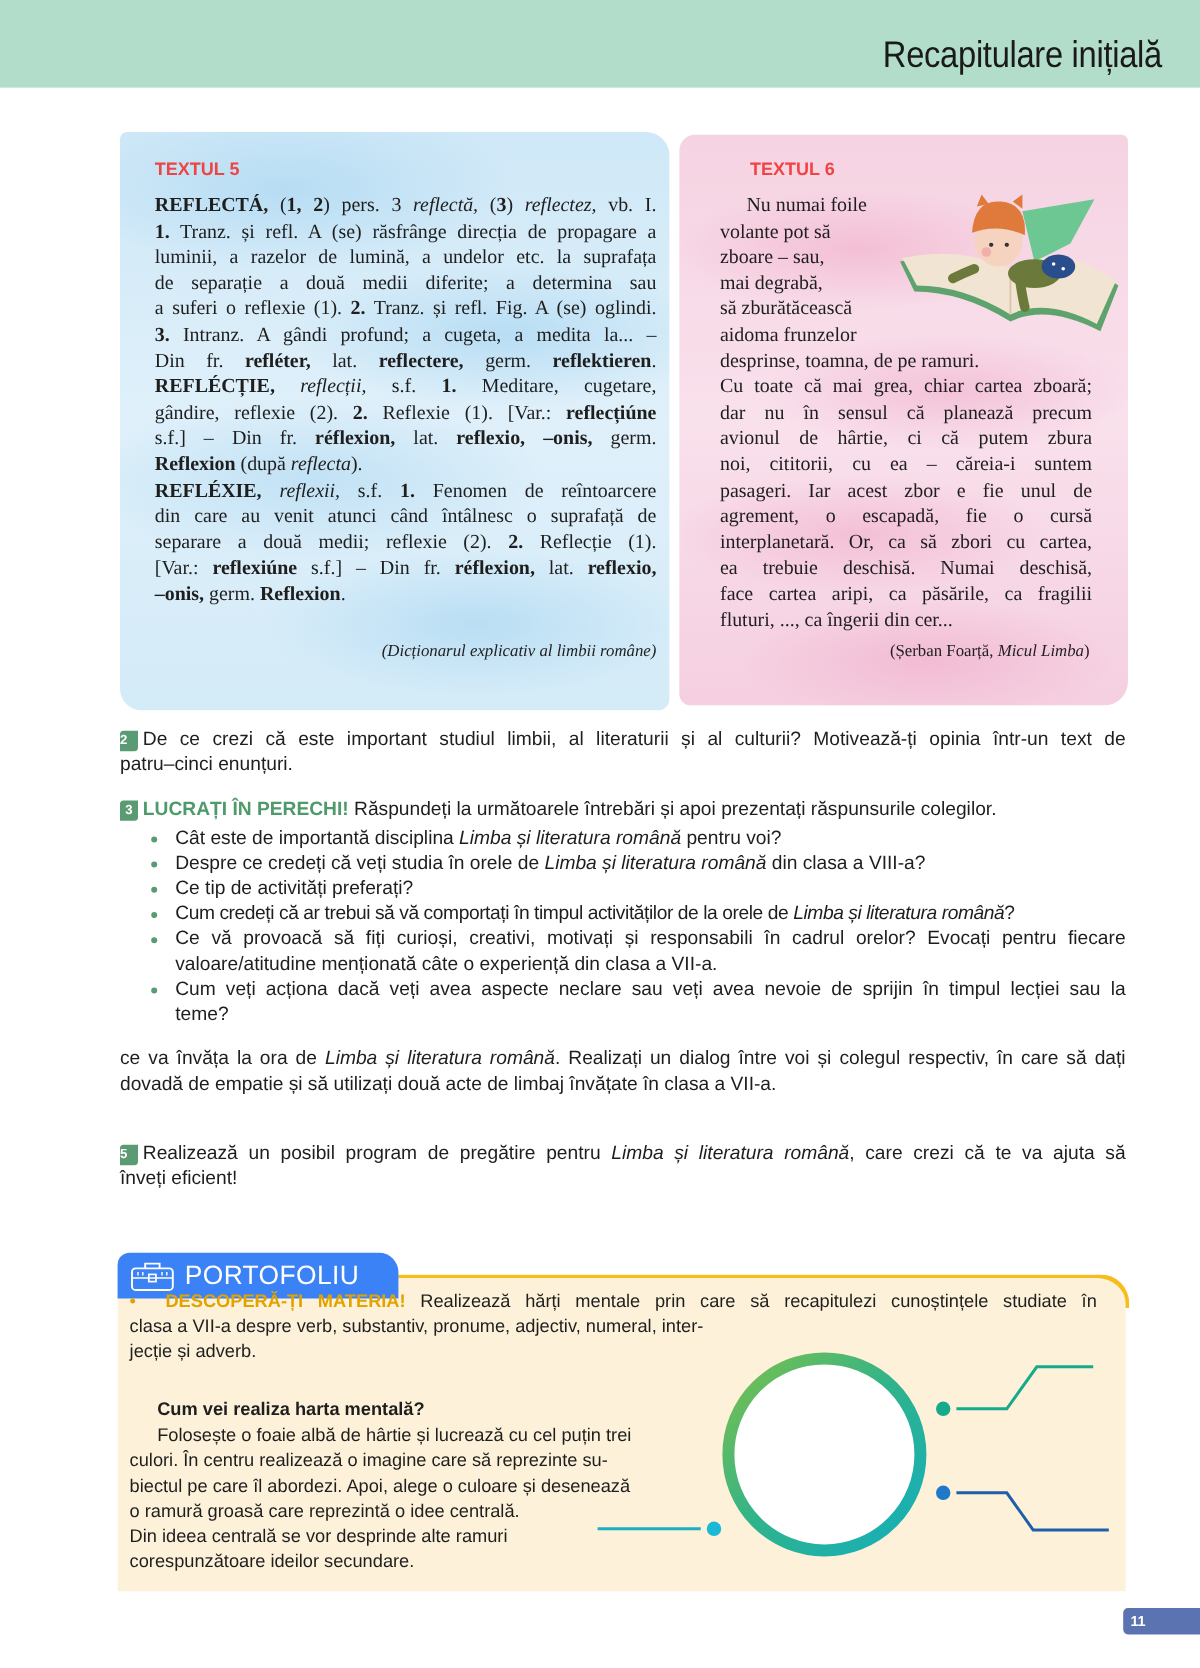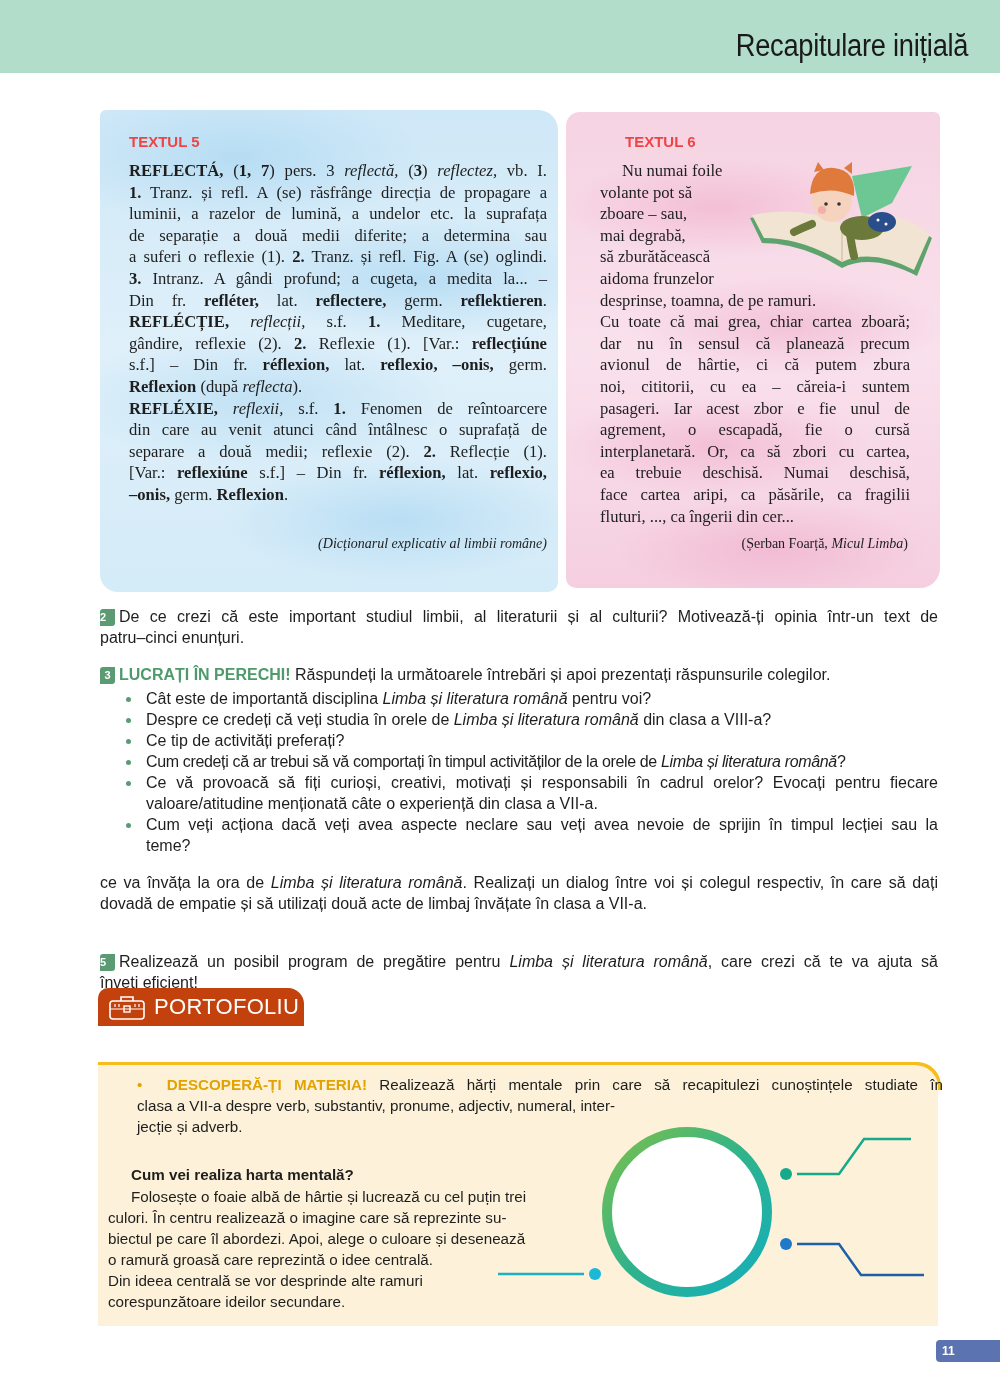--- a/index.html
+++ b/index.html
@@ -39,21 +39,21 @@
   .illustration { position: absolute; left: 742px; top: 158px; width: 196px; height: 120px; }
   .ex { position: absolute; left: 0; width: 838px; line-height: 21px; }
   .num-badge { display: inline-block; width: 15px; height: 17px; background: #5a9b73; color: #fff; font-size: 11px; font-weight: bold; text-align: center; line-height: 17px; border-radius: 3px 0 3px 0; vertical-align: 1px; margin-right: 4px; }
   .green-label { color: #4e9a6a; font-weight: bold; }
   .bullets { position: absolute; left: 24px; width: 814px; line-height: 21px; }
   .bullets li { list-style: none; position: relative; padding-left: 22px; }
   .bullets li .dot { position: absolute; left: 2px; top: 9px; width: 5px; height: 5px; border-radius: 50%; background: #5a9b73; }
   .jl { display: block; white-space: nowrap; text-align: justify; text-align-last: justify; }
   .jl.last { text-align-last: left; }
 
-  .portfolio-tab { position: absolute; left: 98px; top: 988px; width: 206px; height: 38px; background: #c2410c; border-radius: 10px 16px 0 0; }
+  .portfolio-tab { position: absolute; left: 98px; top: 1044px; width: 234px; height: 38px; background: #3b82f6; border-radius: 10px 16px 0 0; }
   .portfolio-label { position: absolute; left: 56px; top: 6px; color: #fff; font-size: 22px; font-family: "Liberation Sans", sans-serif; letter-spacing: 0.3px; }
   .portfolio-icon { position: absolute; left: 10px; top: 7px; width: 38px; height: 26px; }
   .portfolio-box { position: absolute; left: 98px; top: 1062px; width: 840px; height: 264px; background: #fdf2d9; border-top: 3px solid #f6bd1c; border-top-right-radius: 24px; }
   .portfolio-corner { position: absolute; right: -3px; top: -3px; width: 28px; height: 28px; border-top: 3px solid #f6bd1c; border-right: 3px solid #f6bd1c; border-top-right-radius: 24px; }
   .pf-text { position: absolute; font-family: "Liberation Sans", sans-serif; font-size: 15.2px; line-height: 21px; color: #1e1e1e; }
   .yellow-label { color: #e2a300; font-weight: bold; }
   .yellow-dot { color: #e2a300; }
   .mindmap { position: absolute; left: 480px; top: 1120px; width: 460px; height: 220px; }
 
   .page-num { position: absolute; left: 936px; top: 1340px; width: 64px; height: 22px; background: #5b73b0; border-radius: 4px 0 0 4px; color: #fff; font-weight: bold; font-size: 12px; padding-left: 6px; line-height: 22px; }
@@ -61,21 +61,21 @@
 </head>
 <body>
 
 <div class="header">
   <div class="header-title">Recapitulare inițială</div>
 </div>
 
 <div class="panel-blue"></div>
 <div class="text-title" style="left:129px; top:133px;">TEXTUL 5</div>
 <div class="serif-block" id="t5" style="left:129px; top:160px; width:418px;">
-  <span class="line"><b>REFLECTÁ,</b> (<b>1, 7</b>) pers. 3 <i>reflectă,</i> (<b>3</b>) <i>reflectez,</i> vb. I.</span>
+  <span class="line"><b>REFLECTÁ,</b> (<b>1, 2</b>) pers. 3 <i>reflectă,</i> (<b>3</b>) <i>reflectez,</i> vb. I.</span>
   <span class="line"><b>1.</b> Tranz. și refl. A (se) răsfrânge direcția de propagare a</span>
   <span class="line">luminii, a razelor de lumină, a undelor etc. la suprafața</span>
   <span class="line">de separație a două medii diferite; a determina sau</span>
   <span class="line">a suferi o reflexie (1). <b>2.</b> Tranz. și refl. Fig. A (se) oglindi.</span>
   <span class="line"><b>3.</b> Intranz. A gândi profund; a cugeta, a medita la... –</span>
   <span class="line">Din fr. <b>refléter,</b> lat. <b>reflectere,</b> germ. <b>reflektieren</b>.</span>
   <span class="line"><b>REFLÉCȚIE,</b> <i>reflecții,</i> s.f. <b>1.</b> Meditare, cugetare,</span>
   <span class="line">gândire, reflexie (2). <b>2.</b> Reflexie (1). [Var.: <b>reflecțiúne</b></span>
   <span class="line">s.f.] – Din fr. <b>réflexion,</b> lat. <b>reflexio, –onis,</b> germ.</span>
   <span class="line last"><b>Reflexion</b> (după <i>reflecta</i>).</span>
@@ -171,21 +171,21 @@
   <svg class="portfolio-icon" viewBox="0 0 38 26">
     <rect x="2" y="6" width="34" height="18" rx="3" fill="none" stroke="#fff" stroke-width="1.6"></rect>
     <path d="M13 6 V2 H25 V6" fill="none" stroke="#fff" stroke-width="1.6"></path>
     <path d="M2 14 H36" stroke="#fff" stroke-width="1.2"></path>
     <rect x="16" y="11" width="6" height="6" fill="none" stroke="#fff" stroke-width="1.4"></rect>
     <path d="M7 9 V12 M11 9 V12 M27 9 V12 M31 9 V12" stroke="#fff" stroke-width="1.2"></path>
   </svg>
   <div class="portfolio-label">PORTOFOLIU</div>
 </div>
 
-<div class="pf-text" style="left:108px; top:1074px; width:832px;margin-left:29px;">
+<div class="pf-text" style="left:108px; top:1074px; width:832px;">
   <span class="jl" style="width:806px;"><span class="yellow-dot">•&nbsp;&nbsp;</span><span class="yellow-label">DESCOPERĂ-ȚI MATERIA!</span><span> Realizează hărți mentale prin care să recapitulezi cunoștințele studiate în</span></span>
   <span class="jl last">clasa a VII-a despre verb, substantiv, pronume, adjectiv, numeral, inter-</span>
   <span class="jl last">jecție și adverb.</span>
 </div>
 
 <div class="pf-text" style="left:131px; top:1164px; font-weight:bold;text-align:right;">Cum vei realiza harta mentală?</div>
 <div class="pf-text" style="left:108px; top:1186px; width:368px;">
   <span class="jl" style="padding-left:23px;">Folosește o foaie albă de hârtie și lucrează cu cel puțin trei</span>
   <span class="jl">culori. În centru realizează o imagine care să reprezinte su-</span>
   <span class="jl">biectul pe care îl abordezi. Apoi, alege o culoare și desenează</span>

